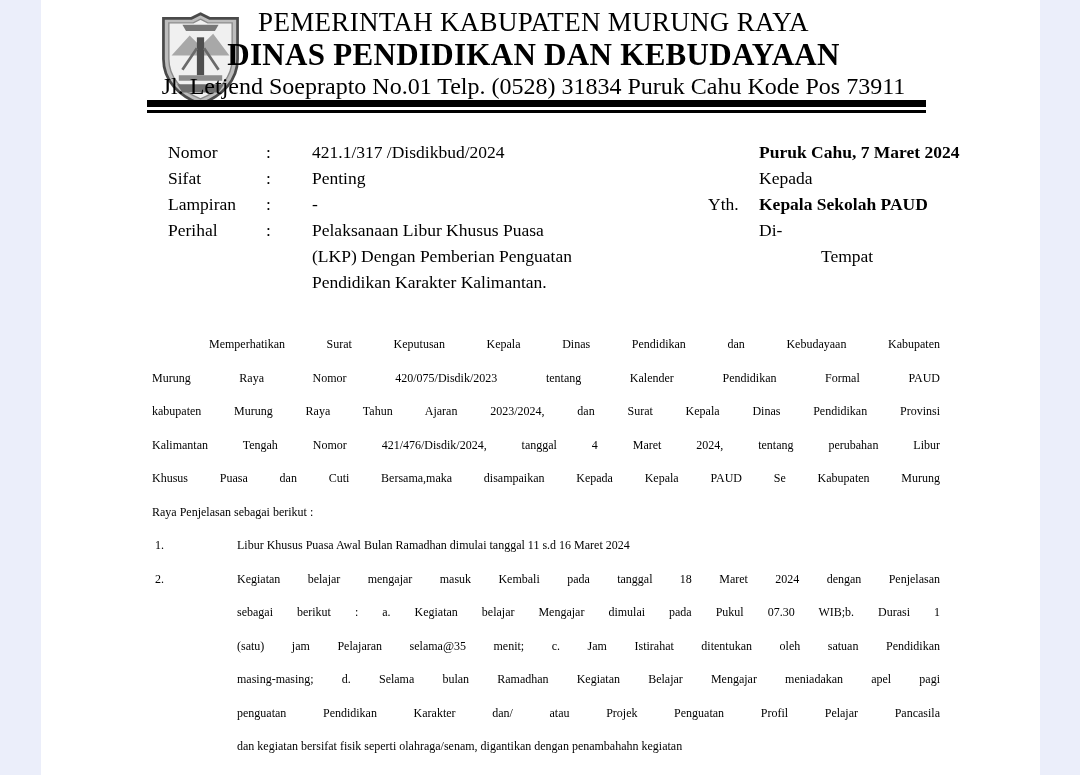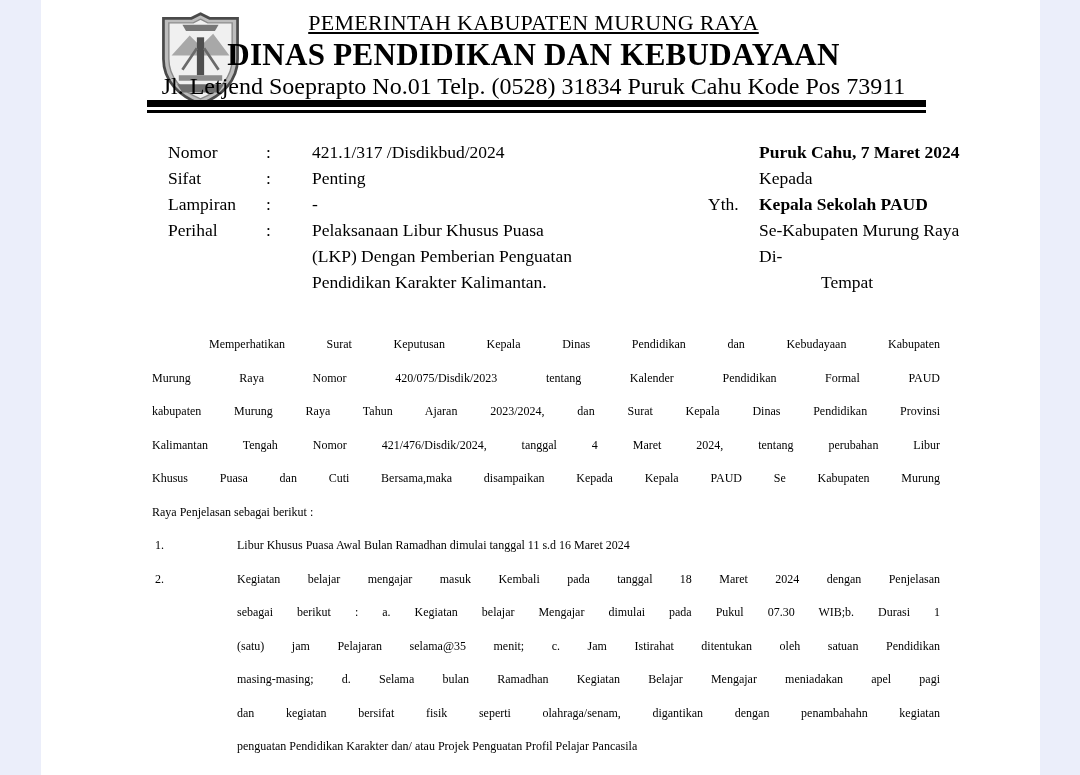--- a/index.html
+++ b/index.html
@@ -21,21 +21,21 @@
   .logo {
     position: absolute;
     left: 112px; top: 12px;
     width: 95px; height: 94px;
   }
   .lh-text {
     position: absolute;
     left: 0; right: 14px; top: 9px;
     text-align: center;
   }
-  .lh-government  { font-size: 22px; line-height: 27px; letter-spacing: 0.3px; text-decoration: underline; }
+  .lh-government  { font-size: 27px; line-height: 27px; letter-spacing: 0.3px; }
   .lh-department  { font-size: 31px; line-height: 37px; font-weight: bold; letter-spacing: 0.3px; }
   .lh-address     { font-size: 24px; line-height: 26px; }
   .rule-thick {
     position: absolute;
     left: 106px; top: 100px;
     width: 779px; height: 7px;
     background: #000;
   }
   .rule-thin {
     position: absolute;
@@ -136,24 +136,20 @@
     <div class="r-row">
       <span class="r-pre"></span>
       <span class="r-main">Kepada</span>
     </div>
     <div class="r-row">
       <span class="r-pre">Yth.</span>
       <span class="r-main bold">Kepala Sekolah PAUD</span>
     </div>
     <div class="r-row">
       <span class="r-pre"></span>
-      <span class="r-main">Se-Kabupaten Murung Raya</span>
-    </div>
-    <div class="r-row">
-      <span class="r-pre"></span>
       <span class="r-main">Di-</span>
     </div>
     <div class="r-row">
       <span class="r-pre"></span>
       <span class="r-main tempat">Tempat</span>
     </div>
   </div>
 
   <div class="body-text">
     <div class="opening jlines">
@@ -170,19 +166,19 @@
           <div>Libur Khusus Puasa Awal Bulan Ramadhan dimulai tanggal 11 s.d 16 Maret 2024</div>
         </div>
     </div>
     <div class="list-item">
       <span class="li-num">2.</span>
       <div class="li-text jlines">
           <div>Kegiatan belajar mengajar masuk Kembali pada tanggal 18 Maret 2024 dengan Penjelasan</div>
           <div>sebagai berikut : a. Kegiatan belajar Mengajar dimulai pada Pukul 07.30 WIB;b. Durasi 1</div>
           <div>(satu) jam Pelajaran selama@35 menit; c. Jam Istirahat ditentukan oleh satuan Pendidikan</div>
           <div>masing-masing; d. Selama bulan Ramadhan Kegiatan Belajar Mengajar meniadakan apel pagi</div>
+          <div>penguatan Pendidikan Karakter dan/ atau Projek Penguatan Profil Pelajar Pancasila</div>
           <div>dan kegiatan bersifat fisik seperti olahraga/senam, digantikan dengan penambahahn kegiatan</div>
-          <div>penguatan Pendidikan Karakter dan/ atau Projek Penguatan Profil Pelajar Pancasila</div>
         </div>
     </div>
   </div>
 
 </div>
 
 </body></html>

